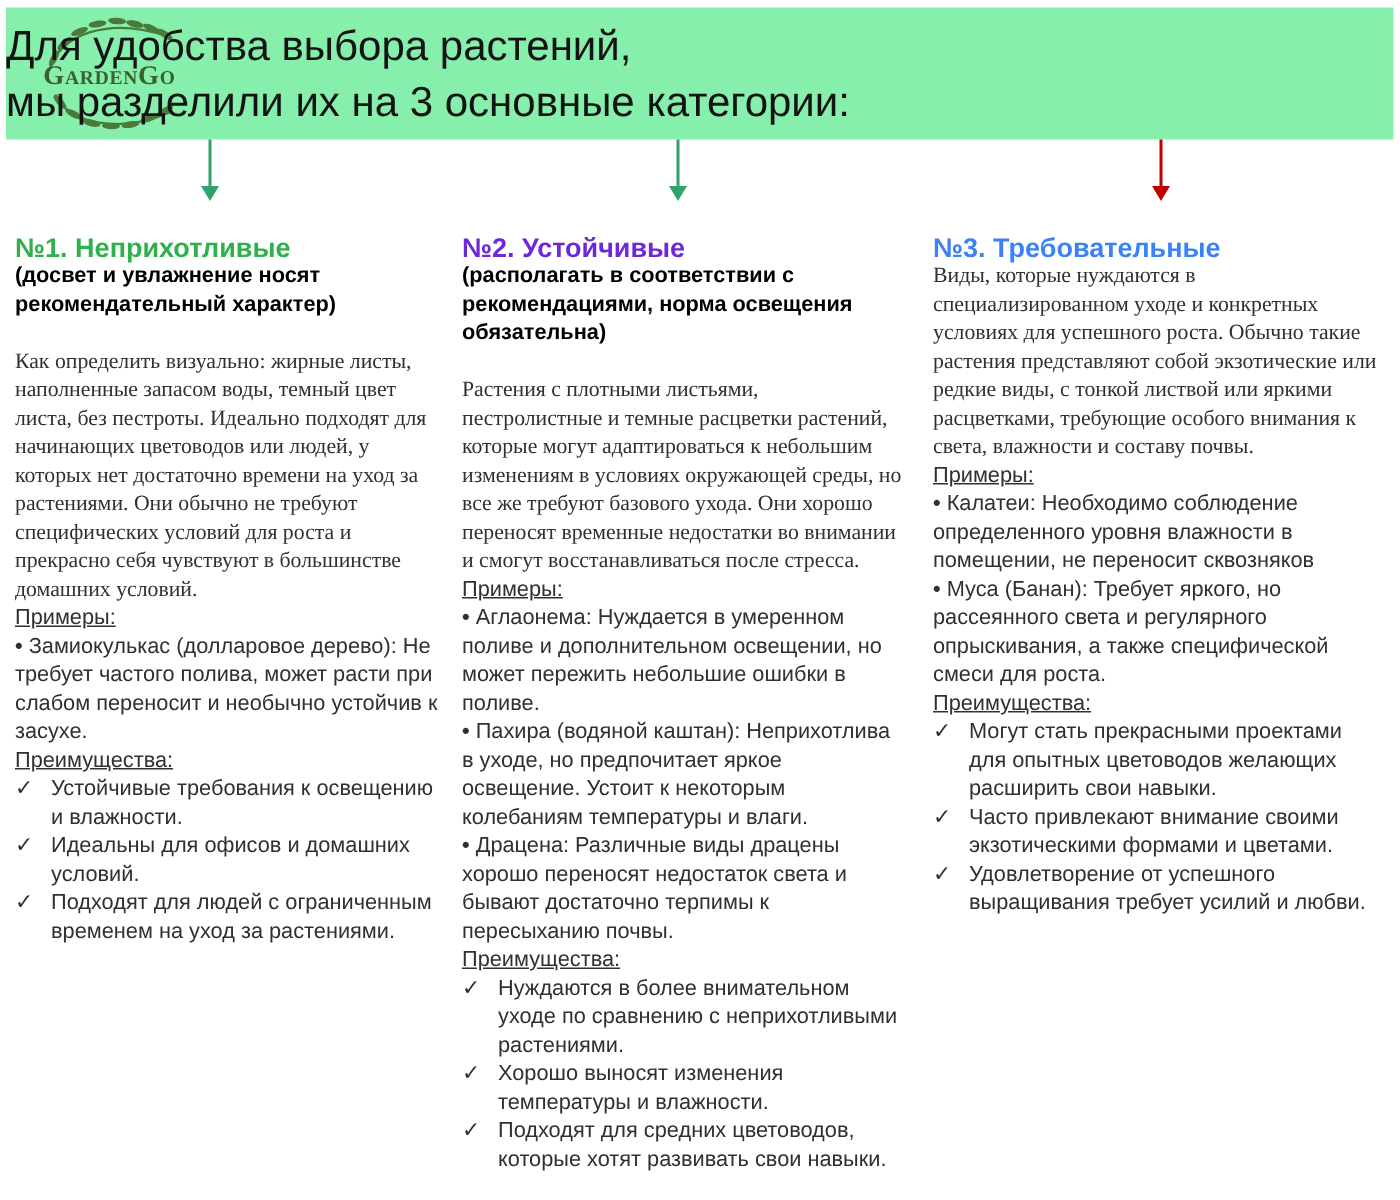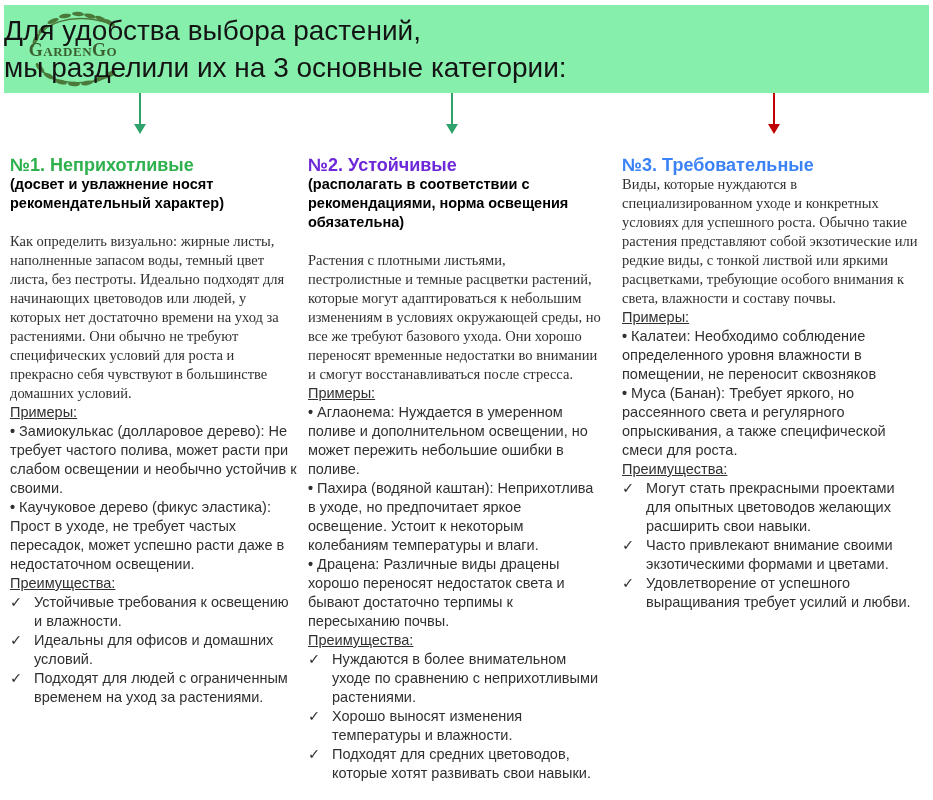--- a/index.html
+++ b/index.html
@@ -97,22 +97,21 @@
 <div class="arrow" style="left: 768px; color: rgb(192, 0, 0);">
   <div class="stem"></div>
   <div class="head"></div>
 </div>
 
 <section class="col col-1">
   <h2 class="col-title" style="color: rgb(46, 176, 76);">№1. Неприхотливые</h2>
   <p class="col-subtitle">(досвет и увлажнение носят рекомендательный характер)</p>
   <p class="col-desc">Как определить визуально: жирные листы, наполненные запасом воды, темный цвет листа, без пестроты. Идеально подходят для начинающих цветоводов или людей, у которых нет достаточно времени на уход за растениями. Они обычно не требуют специфических условий для роста и прекрасно себя чувствуют в большинстве домашних условий.</p>
   <p class="list-label">Примеры:</p>
-  <p class="example"><span class="bullet">•</span> <span>Замиокулькас (долларовое дерево): Не требует частого полива, может расти при слабом освещении и необычно устойчив к своими.</span></p>
-  <p class="example"><span class="bullet">•</span> <span>Каучуковое дерево (фикус эластика): Прост в уходе, не требует частых пересадок, может успешно расти даже в недостаточном освещении.</span></p>
+  <p class="example"><span class="bullet">•</span> <span>Замиокулькас (долларовое дерево): Не требует частого полива, может расти при слабом переносит и необычно устойчив к засухе.</span></p>
   <p class="list-label adv">Преимущества:</p>
   <div class="adv-item">
     <span class="check">✓</span>
     <span class="adv-text">Устойчивые требования к освещению и влажности.</span>
   </div>
   <div class="adv-item">
     <span class="check">✓</span>
     <span class="adv-text">Идеальны для офисов и домашних условий.</span>
   </div>
   <div class="adv-item">

